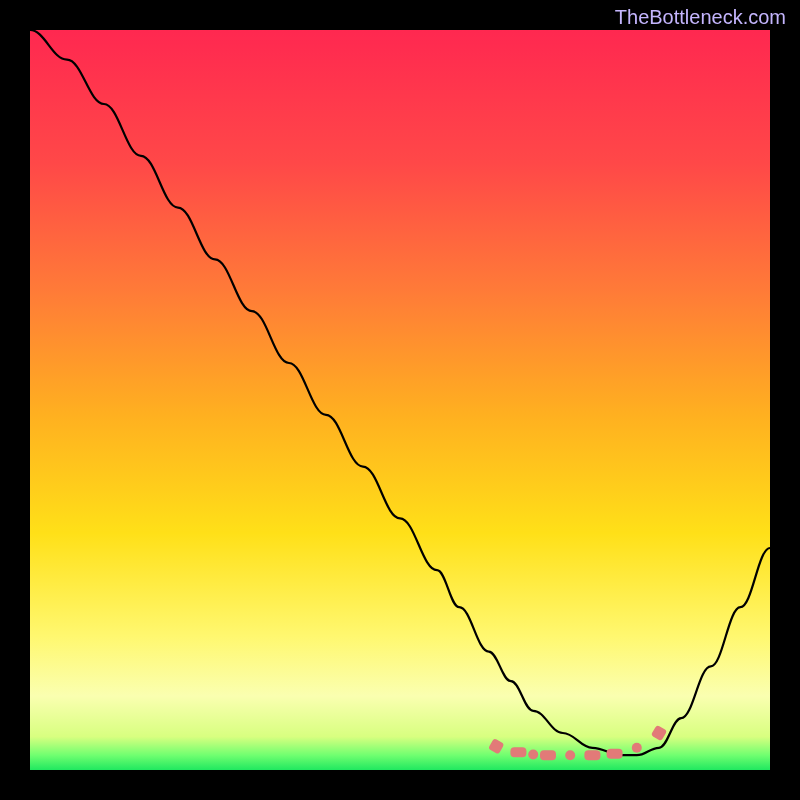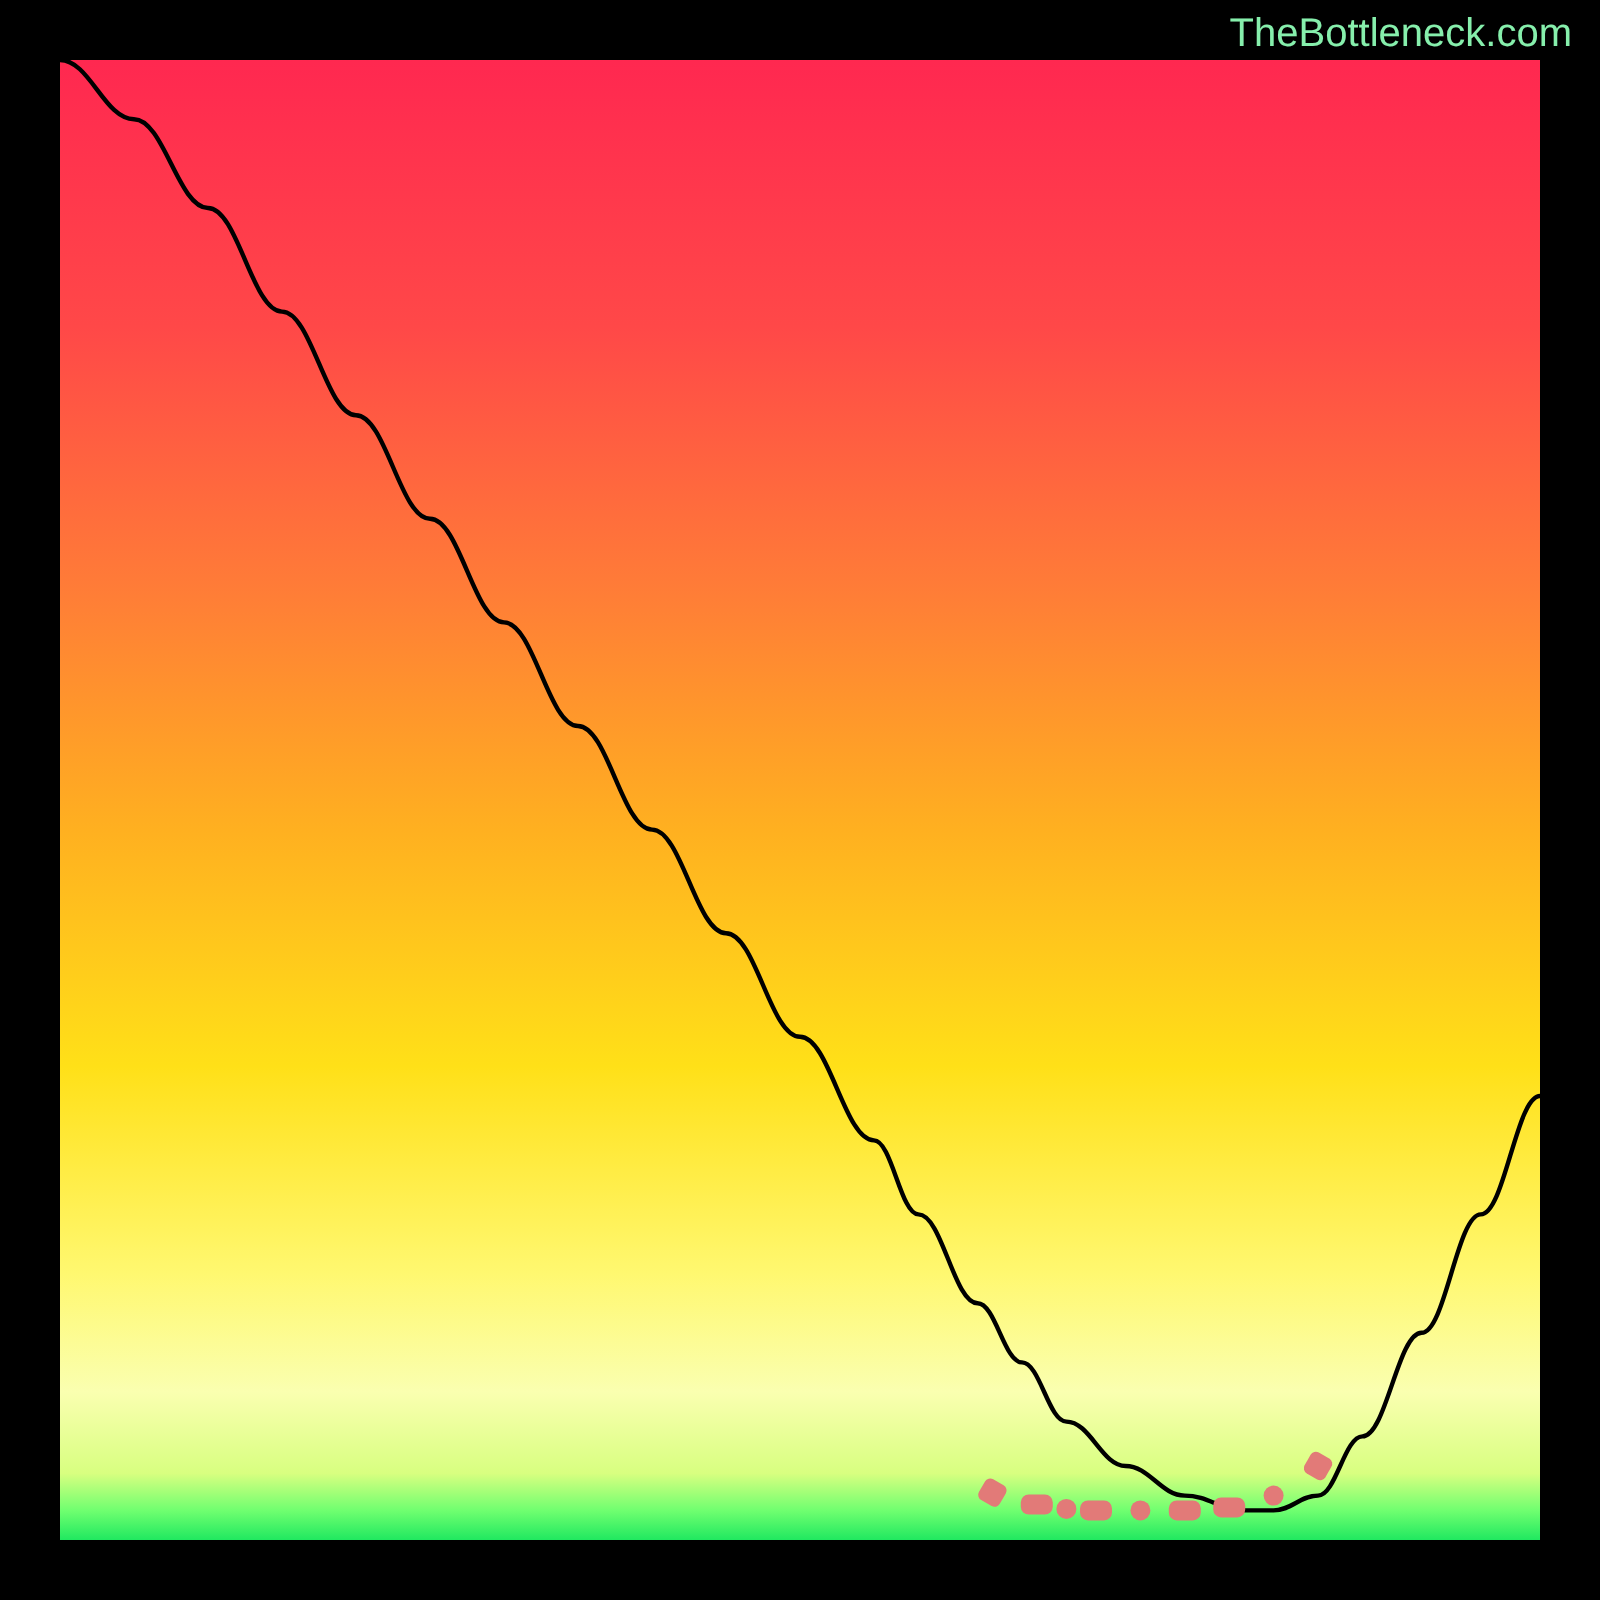--- a/index.html
+++ b/index.html
@@ -8,21 +8,21 @@
     width: 800px;
     height: 800px;
     background: #000;
     position: relative;
     font-family: Arial, sans-serif;
   }
   .watermark {
     position: absolute;
     top: 6px;
     right: 14px;
-    color: #86efac;
+    color: #c4b5fd;
     font-size: 20px;
     font-weight: 500;
     z-index: 10;
   }
   .chart-area {
     position: absolute;
     left: 30px;
     top: 30px;
     width: 740px;
     height: 740px;

